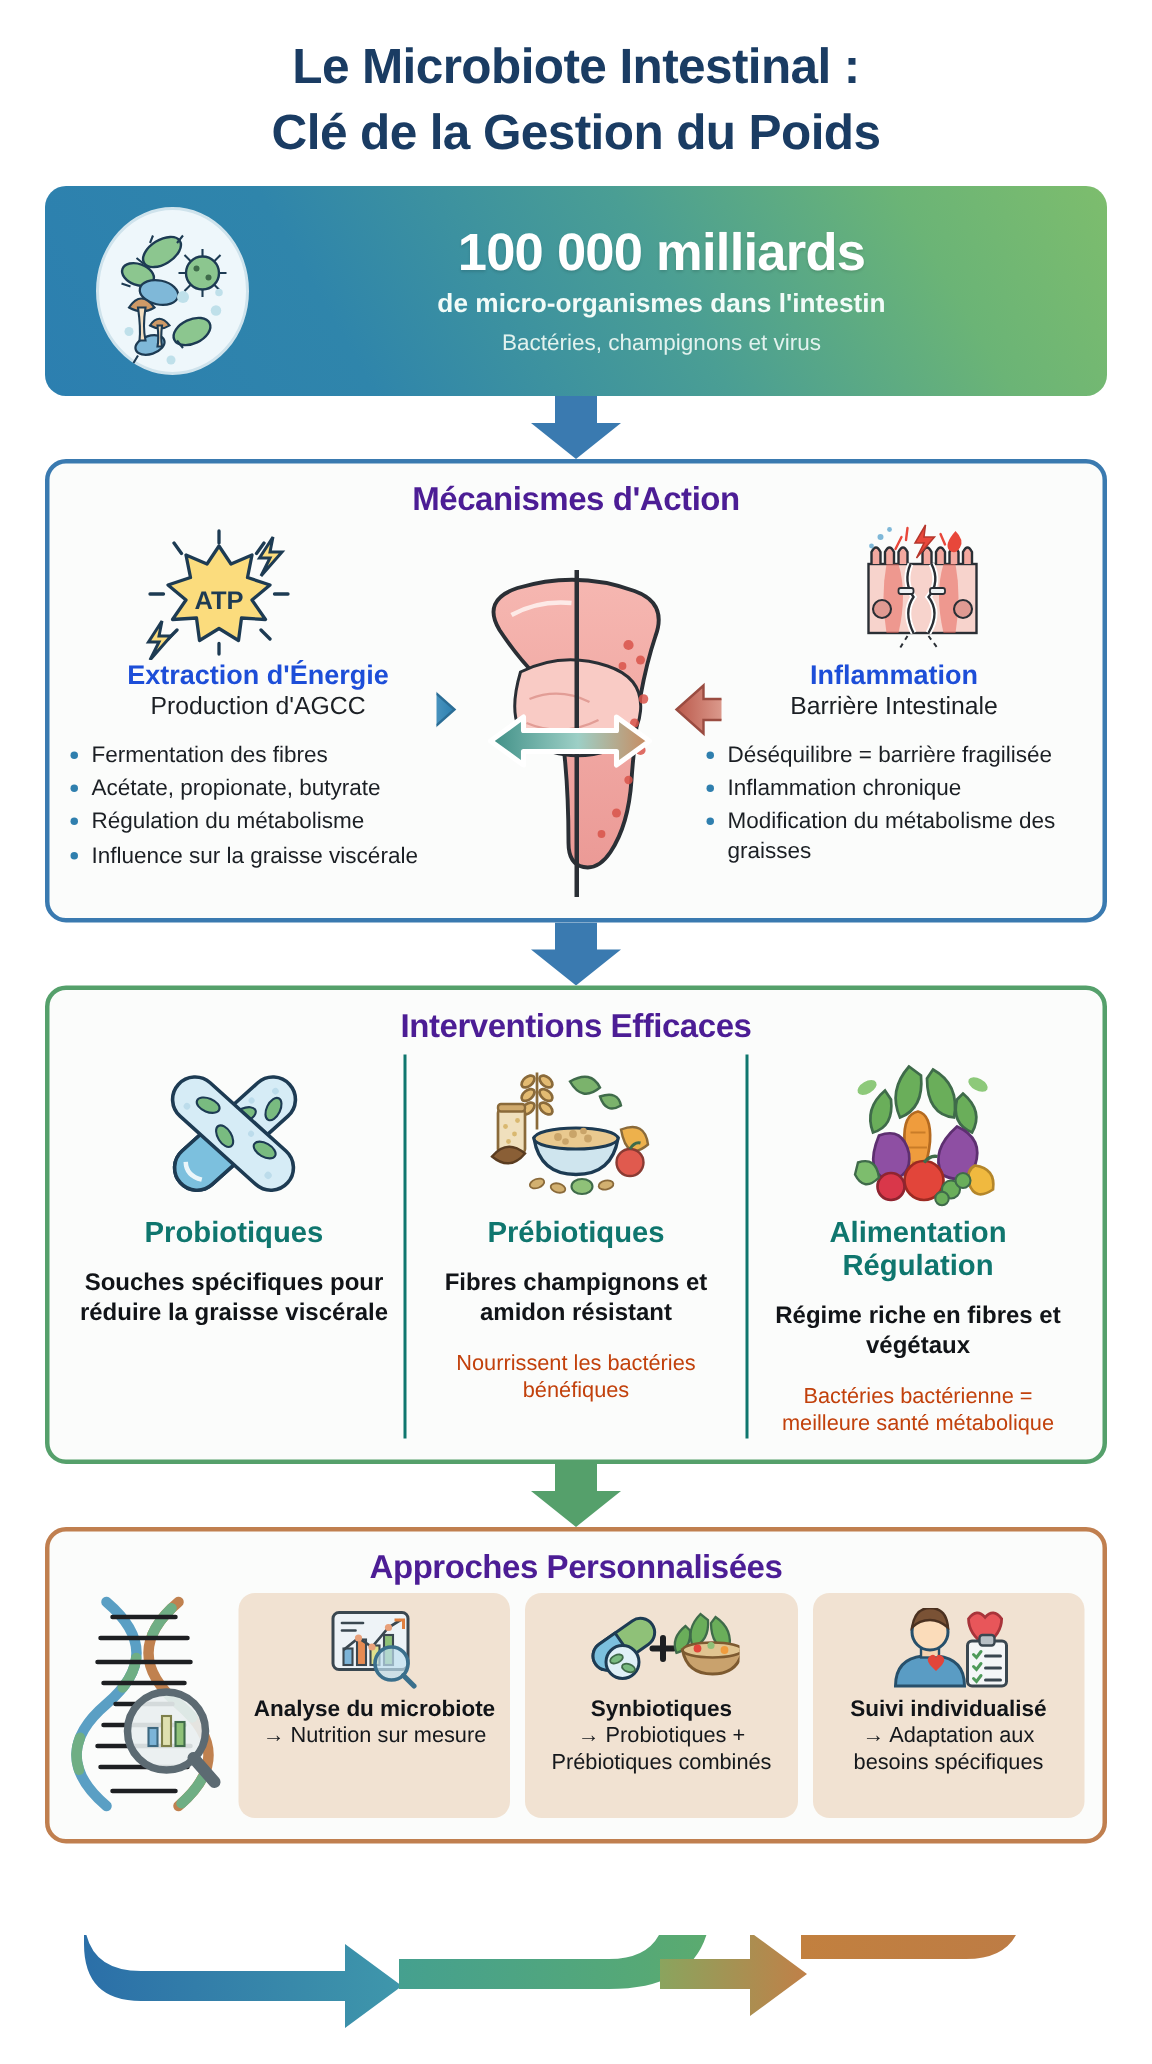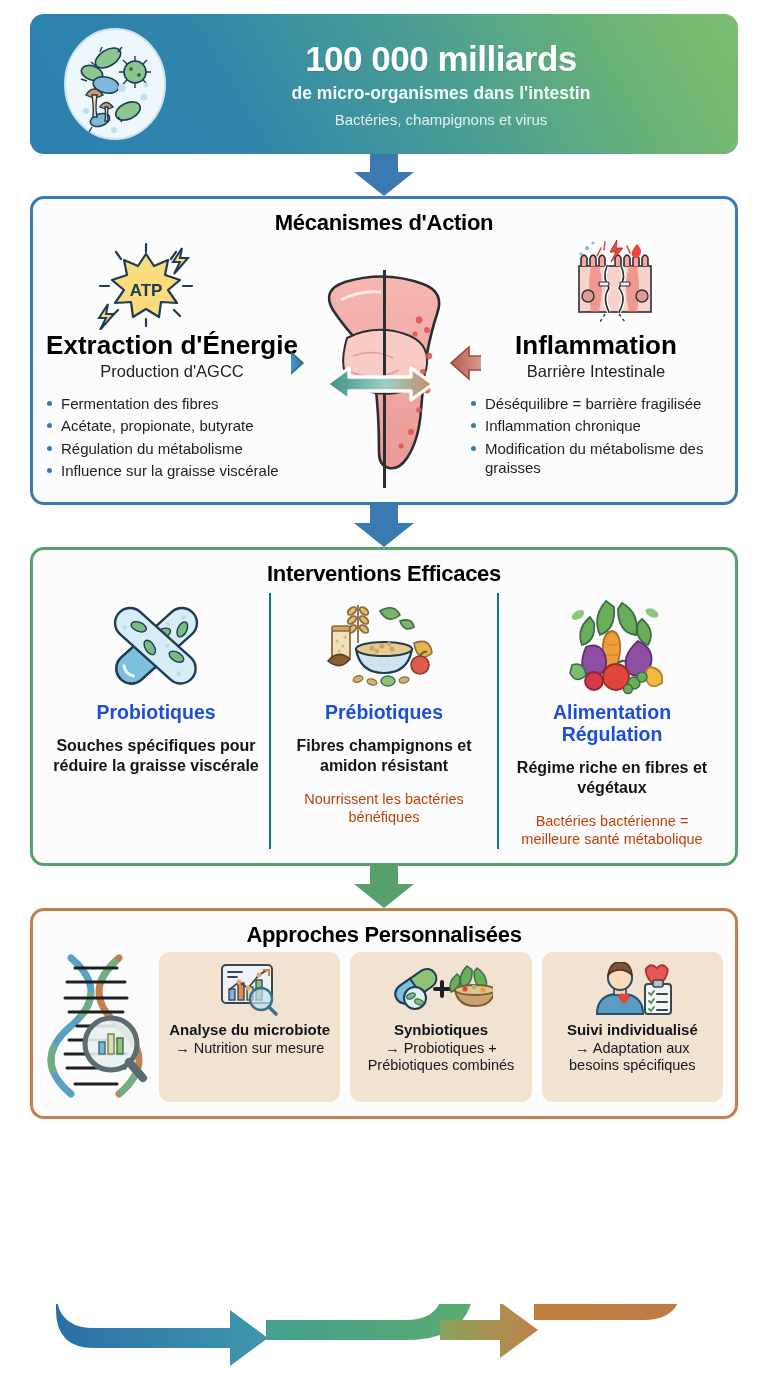--- a/index.html
+++ b/index.html
@@ -40,53 +40,53 @@
 
   
   .box {
     border-radius: 14px; background: #fbfcfb; position: relative;
   }
   .box-blue  { border: 3px solid #3a7ab0; }
   .box-green { border: 3px solid #55a06b; }
   .box-brown { border: 3px solid #c07f4f; }
 
   .sec-title {
-    text-align: center; font-size: 22px; font-weight: 700; color: #000000;
+    text-align: center; font-size: 22px; font-weight: 700; color: #4c1d95;
     padding-top: 11px; letter-spacing: -0.3px;
   }
 
   
   .mech-body { display: flex; align-items: flex-start; padding: 2px 12px 14px 12px; }
   .mech-col { width: 254px; }
   .mech-col.left  { text-align: left; }
   .mech-col.right { text-align: left; }
   .mech-center { flex: 1; position: relative; height: 250px; }
 
   .mech-icon { height: 92px; display: flex; align-items: center; }
   .mech-icon.c-left  { justify-content: center; padding-right: 52px; text-decoration: underline; }
   .mech-icon.c-right { justify-content: center; padding-left: 34px; }
 
-  .mech-h  { font-size: 26px; font-weight: 700; color: #000000; text-align: center; }
+  .mech-h  { font-size: 18px; font-weight: 700; color: #1d4ed8; text-align: center; }
   .mech-sub{ font-size: 16.5px; color: #1b1f24; text-align: center; margin-top: 1px; }
   .mech-list { margin-top: 13px; list-style: none; }
   .mech-list li {
     position: relative; padding-left: 16px; font-size: 15px; color: #1b1f24;
     line-height: 1.29; margin-bottom: 3px;
   }
   .mech-list li::before {
     content: ""; position: absolute; left: 2px; top: 7px;
     width: 5px; height: 5px; border-radius: 50%; background: #2f7fae;
   }
 
   
   .inter-body { display: flex; padding: 6px 10px 14px 10px; }
   .inter-col { flex: 1; text-align: center; padding: 0 8px; }
   .inter-col + .inter-col { border-left: 2px solid #0f766e; }
   .inter-icon { height: 104px; display: flex; align-items: center; justify-content: center; }
-  .inter-h { font-size: 19.5px; font-weight: 700; color: #1d4ed8; margin-top: 4px; line-height: 1.14; }
+  .inter-h { font-size: 19.5px; font-weight: 700; color: #0f766e; margin-top: 4px; line-height: 1.14; }
   .inter-strong { font-size: 16px; font-weight: 700; color: #111418; margin-top: 13px; line-height: 1.24; }
   .inter-sub { font-size: 14.5px; color: #c2410c; margin-top: 15px; line-height: 1.24; }
 
   
   .perso-body { display: flex; align-items: flex-end; padding: 4px 12px 14px 12px; gap: 10px; }
   .dna { width: 104px; flex: 0 0 104px; height: 150px; }
   .perso-cards { flex: 1; display: flex; gap: 10px; }
   .pcard {
     flex: 1; background: #f1e2d2; border-radius: 11px; padding: 10px 7px 12px;
     text-align: center; min-height: 150px;
@@ -96,20 +96,24 @@
   .pcard-t { font-size: 14.5px; color: #15181c; margin-top: 1px; line-height: 1.2; }
 
   
   .ribbon { position: absolute; left: 0; bottom: 0; width: 768px; height: 86px; }
 </style>
 </head>
 <body>
 
 <div class="page">
 
+  <div class="title-block">
+    <div class="title-line">Le Microbiote Intestinal :</div>
+    <div class="title-line">Clé de la Gestion du Poids</div>
+  </div>
 
   <div class="hero">
     <div class="hero-icon">
       <svg viewBox="0 0 118 118" width="118" height="118">
         <ellipse cx="59" cy="59" rx="50" ry="55" fill="#eef7fb" stroke="#cfe3ec" stroke-width="2"></ellipse>
         <g stroke="#1d3b53" stroke-width="1.6" fill="#8cc68f">
           <ellipse cx="52" cy="33" rx="14" ry="8" transform="rotate(-32 52 33)"></ellipse>
           <ellipse cx="36" cy="48" rx="11" ry="7" transform="rotate(20 36 48)"></ellipse>
           <ellipse cx="72" cy="86" rx="13" ry="8" transform="rotate(-25 72 86)"></ellipse>
         </g>

